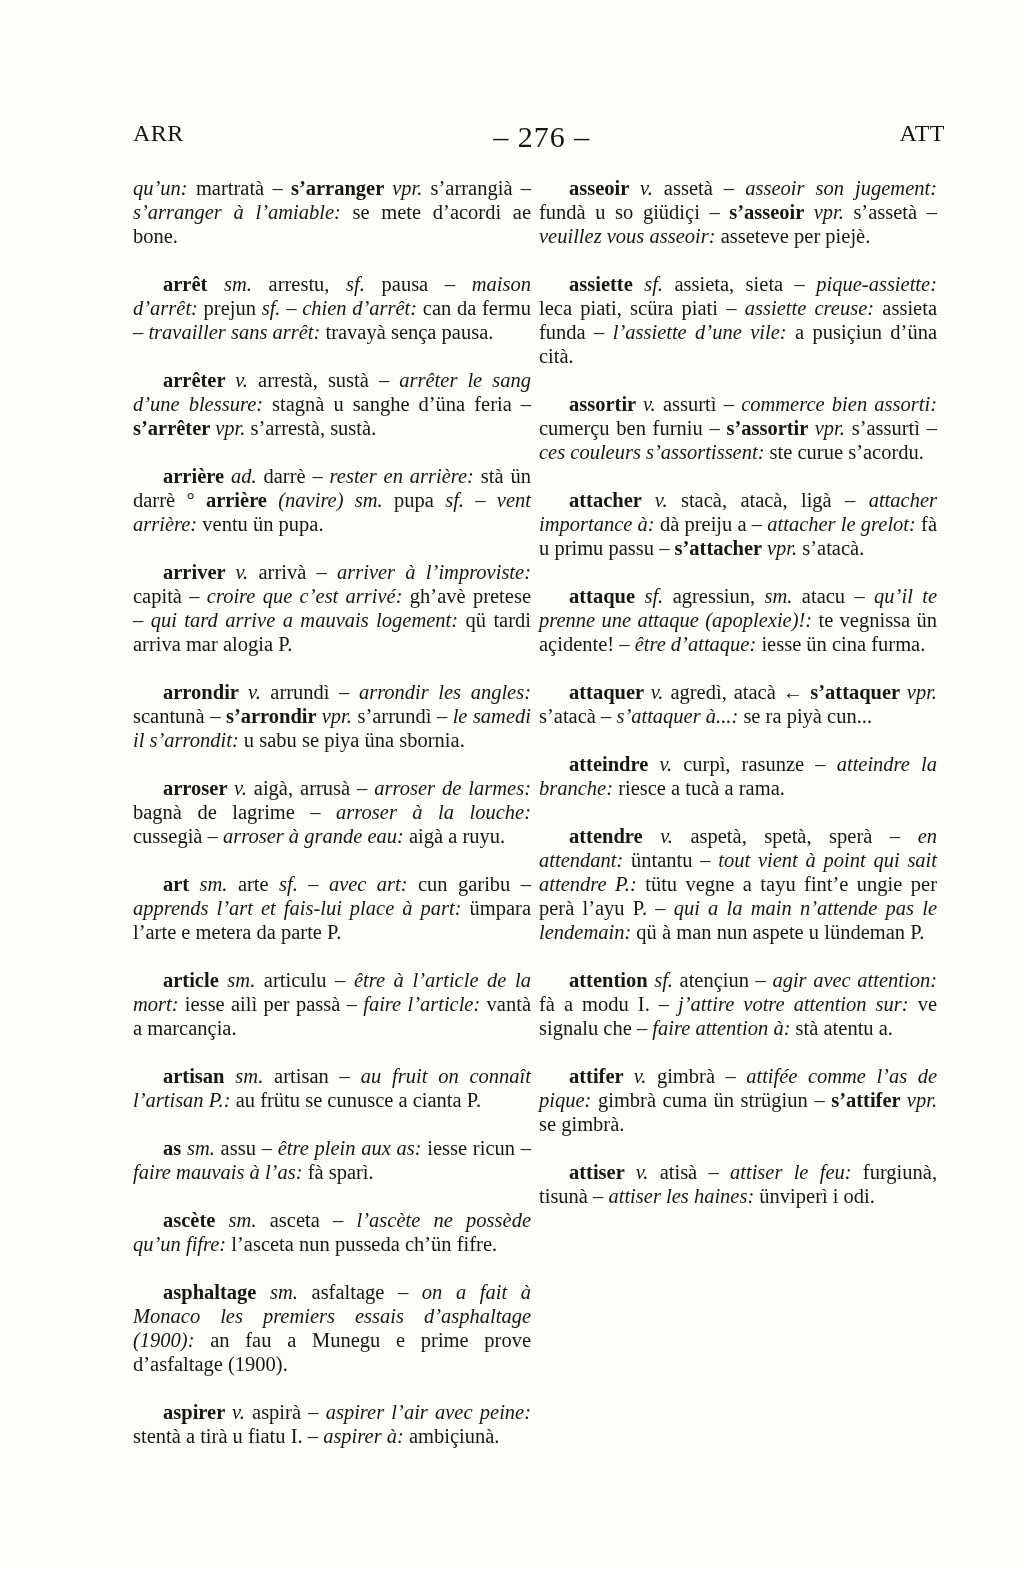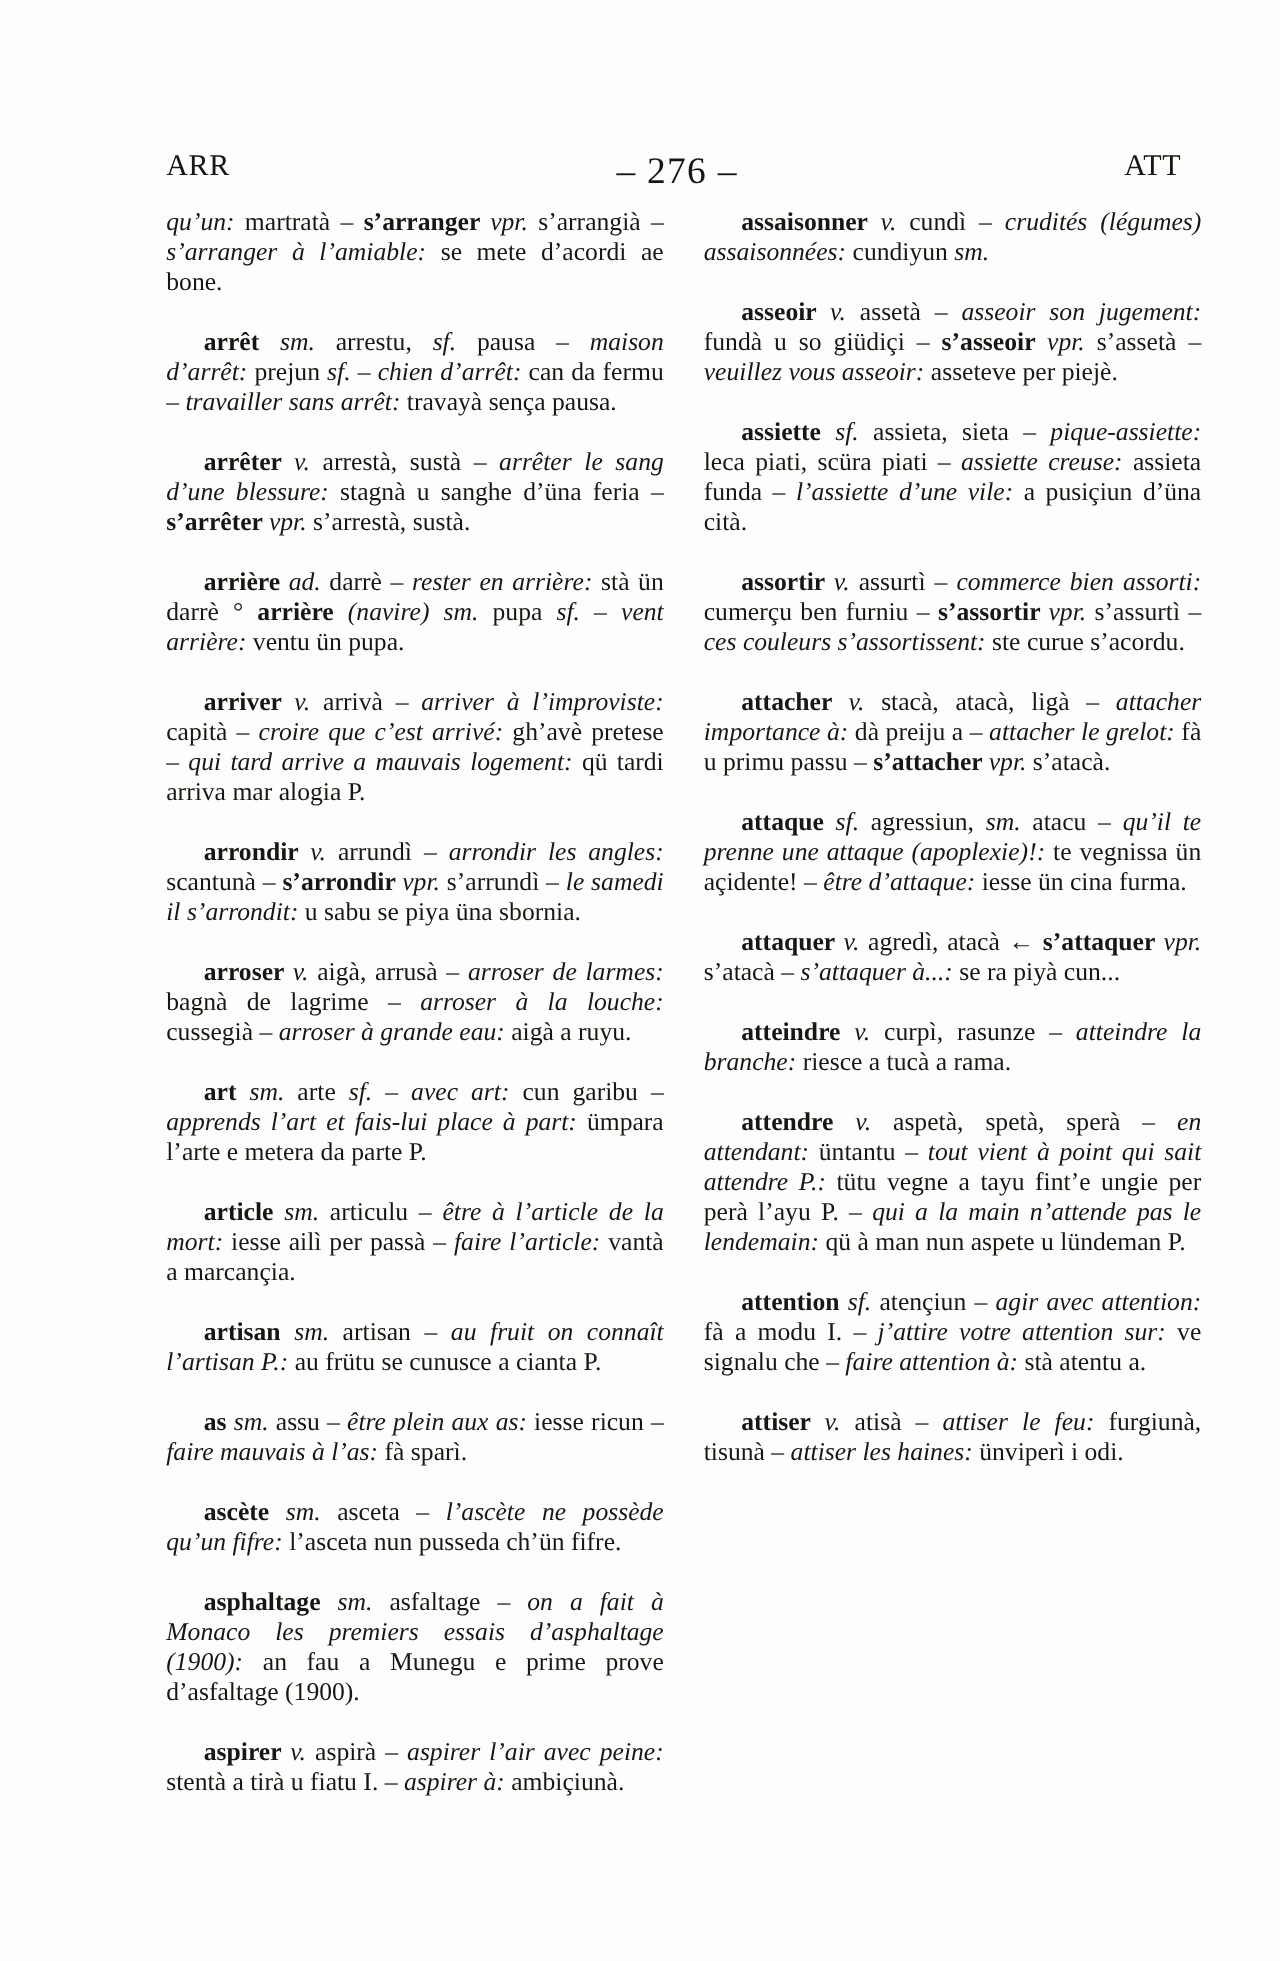--- a/index.html
+++ b/index.html
@@ -12,22 +12,22 @@
     overflow: hidden;
   }
   .page { position: absolute; inset: 0; }
   .header {
     position: absolute; left: 133px; top: 120px; width: 812px;
     display: flex; justify-content: space-between; align-items: flex-start;
     font-size: 24px; letter-spacing: 0.5px;
   }
   .header .page-number { font-size: 30px; letter-spacing: 1px; }
   .columns {
-    position: absolute; left: 133px; top: 166px; width: 812px;
-    display: flex; gap: 32px;
+    position: absolute; left: 133px; top: 176px; width: 812px;
+    display: flex; gap: 8px;
   }
   .col {
     width: 398px; flex: 0 0 398px;
     font-size: 20.5px; line-height: 24px;
     text-align: justify;
   }
   p.entry { margin: 0; text-indent: 30px; }
   p.entry + p.entry { margin-top: 24px; }
   p.entry.no-indent { text-indent: 0; }
   .seg-b { font-weight: bold; }
@@ -55,27 +55,27 @@
         <p class="entry"><span class="seg-b">arroser </span><span class="seg-i">v. </span><span class="seg-r">aigà, arrusà – </span><span class="seg-i">arroser de larmes: </span><span class="seg-r">bagnà de lagrime – </span><span class="seg-i">arroser à la louche: </span><span class="seg-r">cussegià – </span><span class="seg-i">arroser à grande eau: </span><span class="seg-r">aigà a ruyu.</span></p>
         <p class="entry"><span class="seg-b">art </span><span class="seg-i">sm. </span><span class="seg-r">arte </span><span class="seg-i">sf. </span><span class="seg-r">– </span><span class="seg-i">avec art: </span><span class="seg-r">cun garibu – </span><span class="seg-i">apprends l’art et fais-lui place à part: </span><span class="seg-r">ümpara l’arte e metera da parte P.</span></p>
         <p class="entry"><span class="seg-b">article </span><span class="seg-i">sm. </span><span class="seg-r">articulu – </span><span class="seg-i">être à l’article de la mort: </span><span class="seg-r">iesse ailì per passà – </span><span class="seg-i">faire l’article: </span><span class="seg-r">vantà a marcançia.</span></p>
         <p class="entry"><span class="seg-b">artisan </span><span class="seg-i">sm. </span><span class="seg-r">artisan – </span><span class="seg-i">au fruit on connaît l’artisan P.: </span><span class="seg-r">au frütu se cunusce a cianta P.</span></p>
         <p class="entry"><span class="seg-b">as </span><span class="seg-i">sm. </span><span class="seg-r">assu – </span><span class="seg-i">être plein aux as: </span><span class="seg-r">iesse ricun – </span><span class="seg-i">faire mauvais à l’as: </span><span class="seg-r">fà sparì.</span></p>
         <p class="entry"><span class="seg-b">ascète </span><span class="seg-i">sm. </span><span class="seg-r">asceta – </span><span class="seg-i">l’ascète ne possède qu’un fifre: </span><span class="seg-r">l’asceta nun pusseda ch’ün fifre.</span></p>
         <p class="entry"><span class="seg-b">asphaltage </span><span class="seg-i">sm. </span><span class="seg-r">asfaltage – </span><span class="seg-i">on a fait à Monaco les premiers essais d’asphaltage (1900): </span><span class="seg-r">an fau a Munegu e prime prove d’asfaltage (1900).</span></p>
         <p class="entry"><span class="seg-b">aspirer </span><span class="seg-i">v. </span><span class="seg-r">aspirà – </span><span class="seg-i">aspirer l’air avec peine: </span><span class="seg-r">stentà a tirà u fiatu I. – </span><span class="seg-i">aspirer à: </span><span class="seg-r">ambiçiunà.</span></p>
       </div>
     <div class="col" id="col-right">
-        <p class="entry"><span class="seg-b">assaisonner </span><span class="seg-i">v. </span><span class="seg-r">cundì – </span><span class="seg-i">crudités (légumes) assaisonnées: </span><span class="seg-r">cundiyun </span><span class="seg-i">sm.</span></p>
         <p class="entry"><span class="seg-b">asseoir </span><span class="seg-i">v. </span><span class="seg-r">assetà – </span><span class="seg-i">asseoir son jugement: </span><span class="seg-r">fundà u so giüdiçi – </span><span class="seg-b">s’asseoir </span><span class="seg-i">vpr. </span><span class="seg-r">s’assetà – </span><span class="seg-i">veuillez vous asseoir: </span><span class="seg-r">asseteve per piejè.</span></p>
         <p class="entry"><span class="seg-b">assiette </span><span class="seg-i">sf. </span><span class="seg-r">assieta, sieta – </span><span class="seg-i">pique-assiette: </span><span class="seg-r">leca piati, scüra piati – </span><span class="seg-i">assiette creuse: </span><span class="seg-r">assieta funda – </span><span class="seg-i">l’assiette d’une vile: </span><span class="seg-r">a pusiçiun d’üna cità.</span></p>
         <p class="entry"><span class="seg-b">assortir </span><span class="seg-i">v. </span><span class="seg-r">assurtì – </span><span class="seg-i">commerce bien assorti: </span><span class="seg-r">cumerçu ben furniu – </span><span class="seg-b">s’assortir </span><span class="seg-i">vpr. </span><span class="seg-r">s’assurtì – </span><span class="seg-i">ces couleurs s’assortissent: </span><span class="seg-r">ste curue s’acordu.</span></p>
         <p class="entry"><span class="seg-b">attacher </span><span class="seg-i">v. </span><span class="seg-r">stacà, atacà, ligà – </span><span class="seg-i">attacher importance à: </span><span class="seg-r">dà preiju a – </span><span class="seg-i">attacher le grelot: </span><span class="seg-r">fà u primu passu – </span><span class="seg-b">s’attacher </span><span class="seg-i">vpr. </span><span class="seg-r">s’atacà.</span></p>
         <p class="entry"><span class="seg-b">attaque </span><span class="seg-i">sf. </span><span class="seg-r">agressiun, </span><span class="seg-i">sm. </span><span class="seg-r">atacu – </span><span class="seg-i">qu’il te prenne une attaque (apoplexie)!: </span><span class="seg-r">te vegnissa ün açidente! – </span><span class="seg-i">être d’attaque: </span><span class="seg-r">iesse ün cina furma.</span></p>
         <p class="entry"><span class="seg-b">attaquer </span><span class="seg-i">v. </span><span class="seg-r">agredì, atacà ← </span><span class="seg-b">s’attaquer </span><span class="seg-i">vpr. </span><span class="seg-r">s’atacà – </span><span class="seg-i">s’attaquer à...: </span><span class="seg-r">se ra piyà cun...</span></p>
         <p class="entry"><span class="seg-b">atteindre </span><span class="seg-i">v. </span><span class="seg-r">curpì, rasunze – </span><span class="seg-i">atteindre la branche: </span><span class="seg-r">riesce a tucà a rama.</span></p>
         <p class="entry"><span class="seg-b">attendre </span><span class="seg-i">v. </span><span class="seg-r">aspetà, spetà, sperà – </span><span class="seg-i">en attendant: </span><span class="seg-r">üntantu – </span><span class="seg-i">tout vient à point qui sait attendre P.: </span><span class="seg-r">tütu vegne a tayu fint’e ungie per perà l’ayu P. – </span><span class="seg-i">qui a la main n’attende pas le lendemain: </span><span class="seg-r">qü à man nun aspete u lündeman P.</span></p>
         <p class="entry"><span class="seg-b">attention </span><span class="seg-i">sf. </span><span class="seg-r">atençiun – </span><span class="seg-i">agir avec attention: </span><span class="seg-r">fà a modu I. – </span><span class="seg-i">j’attire votre attention sur: </span><span class="seg-r">ve signalu che – </span><span class="seg-i">faire attention à: </span><span class="seg-r">stà atentu a.</span></p>
+        <p class="entry"><span class="seg-b">attifer </span><span class="seg-i">v. </span><span class="seg-r">gimbrà – </span><span class="seg-i">attifée comme l’as de pique: </span><span class="seg-r">gimbrà cuma ün strügiun – </span><span class="seg-b">s’attifer </span><span class="seg-i">vpr. </span><span class="seg-r">se gimbrà.</span></p>
         <p class="entry"><span class="seg-b">attiser </span><span class="seg-i">v. </span><span class="seg-r">atisà – </span><span class="seg-i">attiser le feu: </span><span class="seg-r">furgiunà, tisunà – </span><span class="seg-i">attiser les haines: </span><span class="seg-r">ünviperì i odi.</span></p>
       </div>
   </div>
 
 </div>
 
 </body></html>

